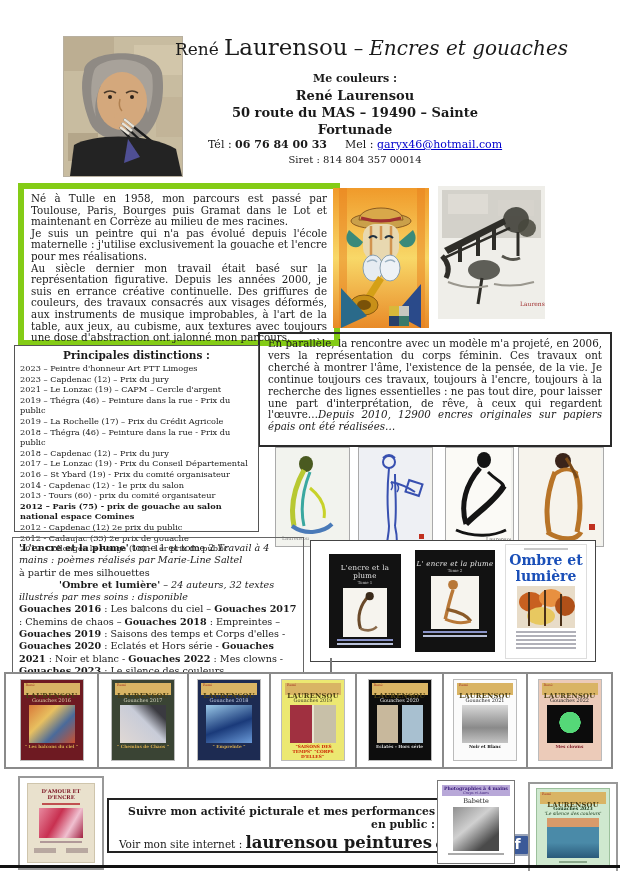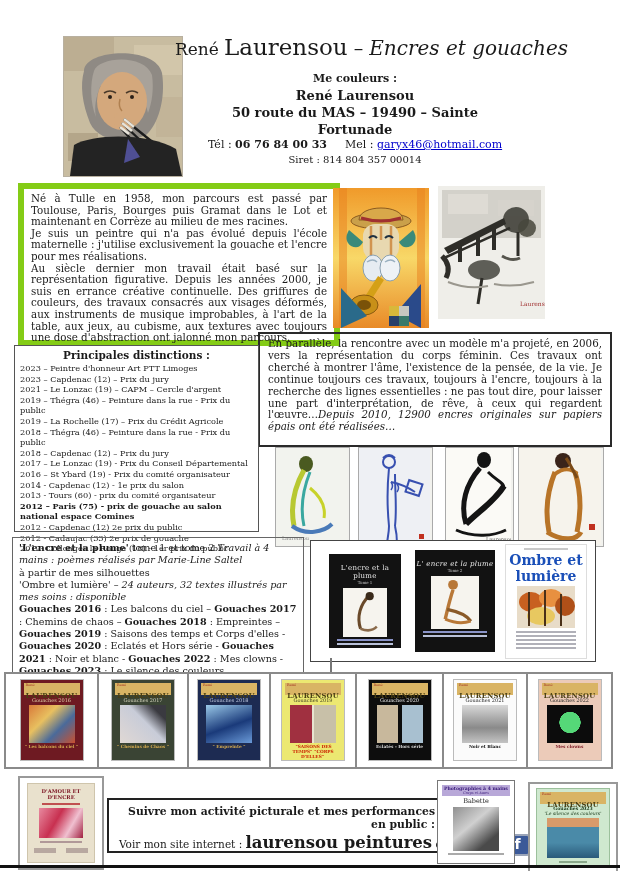--- a/index.html
+++ b/index.html
@@ -314,21 +314,21 @@
       <path d="M36,26 C44,20 52,20 58,26" stroke="#b87428" stroke-width="4" fill="none"></path>
       <path d="M58,30 C54,22 50,14 47,10" stroke="#7a4a18" stroke-width="3" fill="none"></path>
       <path d="M28,84 C44,94 58,92 62,84" stroke="#b87428" stroke-width="5" fill="none"></path>
       <rect x="70" y="76" width="6" height="6" fill="#c03020"></rect>
     </svg>
   </div>
 
   <div class="abs" id="books">
     <p class="bl"><span style="font-weight: bold;">'L'encre et la plume'</span><span> tome 1 et tome 2  </span><span style="font-style: italic;">Travail à 4 mains : poèmes réalisés par Marie-Line Saltel</span></p>
     <p class="bl">à partir de mes silhouettes</p>
-    <p class="bl"><span style="font-weight: normal;">'Ombre et lumière'</span><span> – </span><span style="font-style: italic;">24 auteurs, 32 textes illustrés par mes soins : disponible</span></p>
+    <p class="bl"><span style="font-weight: bold; margin-left: 40px;">'Ombre et lumière'</span><span> – </span><span style="font-style: italic;">24 auteurs, 32 textes illustrés par mes soins : disponible</span></p>
     <p class="bl"><span style="font-weight: bold;">Gouaches 2016</span><span> : Les balcons du ciel – </span><span style="font-weight: bold;">Gouaches 2017</span><span> : Chemins de chaos – </span><span style="font-weight: bold;">Gouaches 2018</span><span> : Empreintes – </span><span style="font-weight: bold;">Gouaches 2019</span><span> : Saisons des temps et Corps d'elles - </span><span style="font-weight: bold;">Gouaches 2020</span><span> : Eclatés et Hors série - </span><span style="font-weight: bold;">Gouaches 2021</span><span> : Noir et blanc - </span><span style="font-weight: bold;">Gouaches 2022</span><span> : Mes clowns - </span><span style="font-weight: bold;">Gouaches 2023</span><span> : Le silence des couleurs</span></p>
   </div>
 
   <div class="abs" id="bookcovers">
     <div class="bkcover" id="tome1">
       <div class="bktitle">L'encre et la plume</div>
       <div class="bksub">Tome 1</div>
       <div class="bkcard">
         <svg width="100%" height="100%" viewBox="0 0 40 48">
           <path d="M24,8 C16,16 12,28 16,40" stroke="#6a4a2a" stroke-width="3" fill="none"></path>

